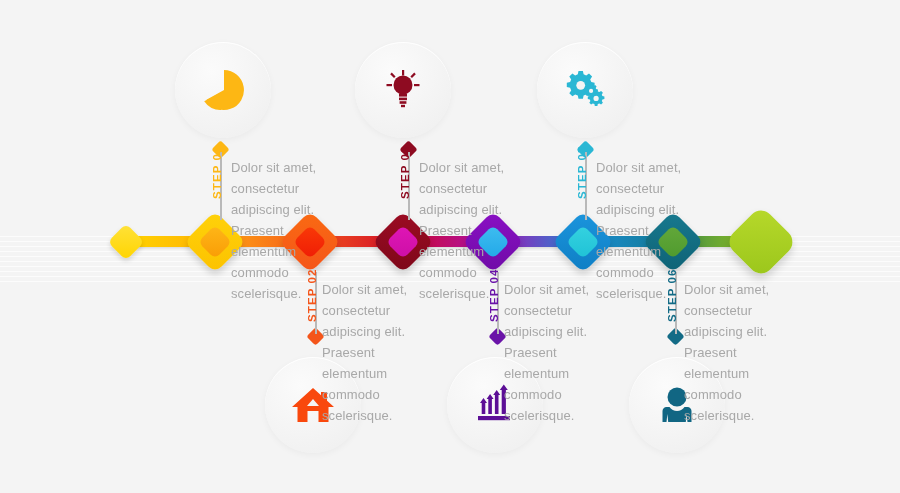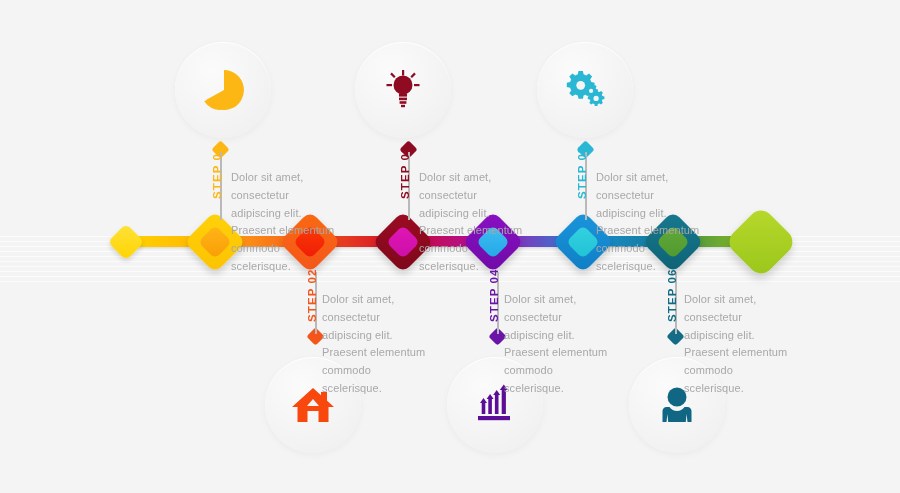--- a/index.html
+++ b/index.html
@@ -74,25 +74,24 @@
     letter-spacing: 1.1px;
     white-space: nowrap;
     transform-origin: left top;
     transform: rotate(-90deg);
   }
 
   
   .desc {
     position: absolute;
     width: 106px;
-    font-size: 11px;
+    font-size: 13px;
     line-height: 1.62;
     color: #a8a8a8;
     letter-spacing: 0.1px;
-    margin-top: 12px;
   }
 
   
   .seg {
     position: absolute;
     height: 11px;
     top: 236px;
     border-radius: 1px;
   }
   .seg::after {

